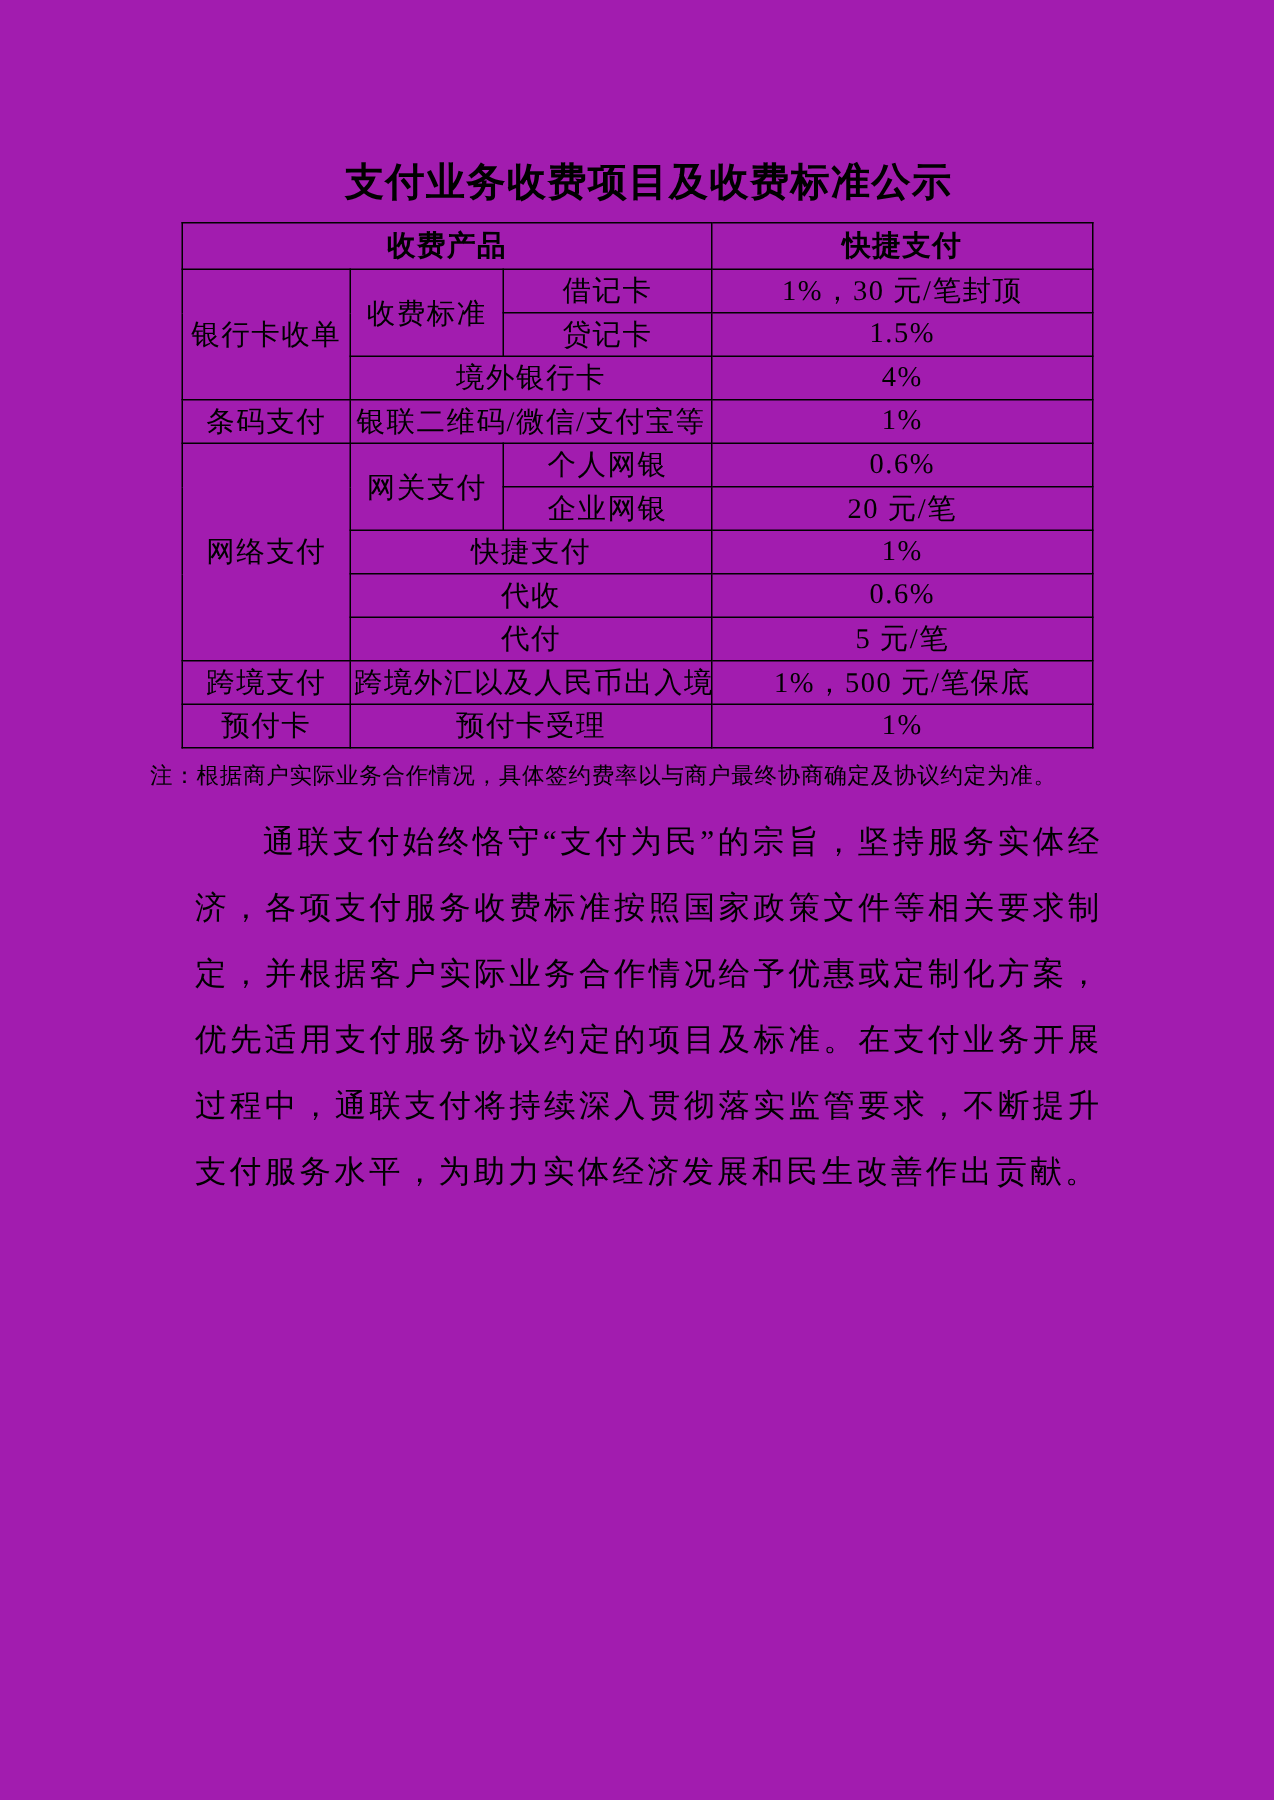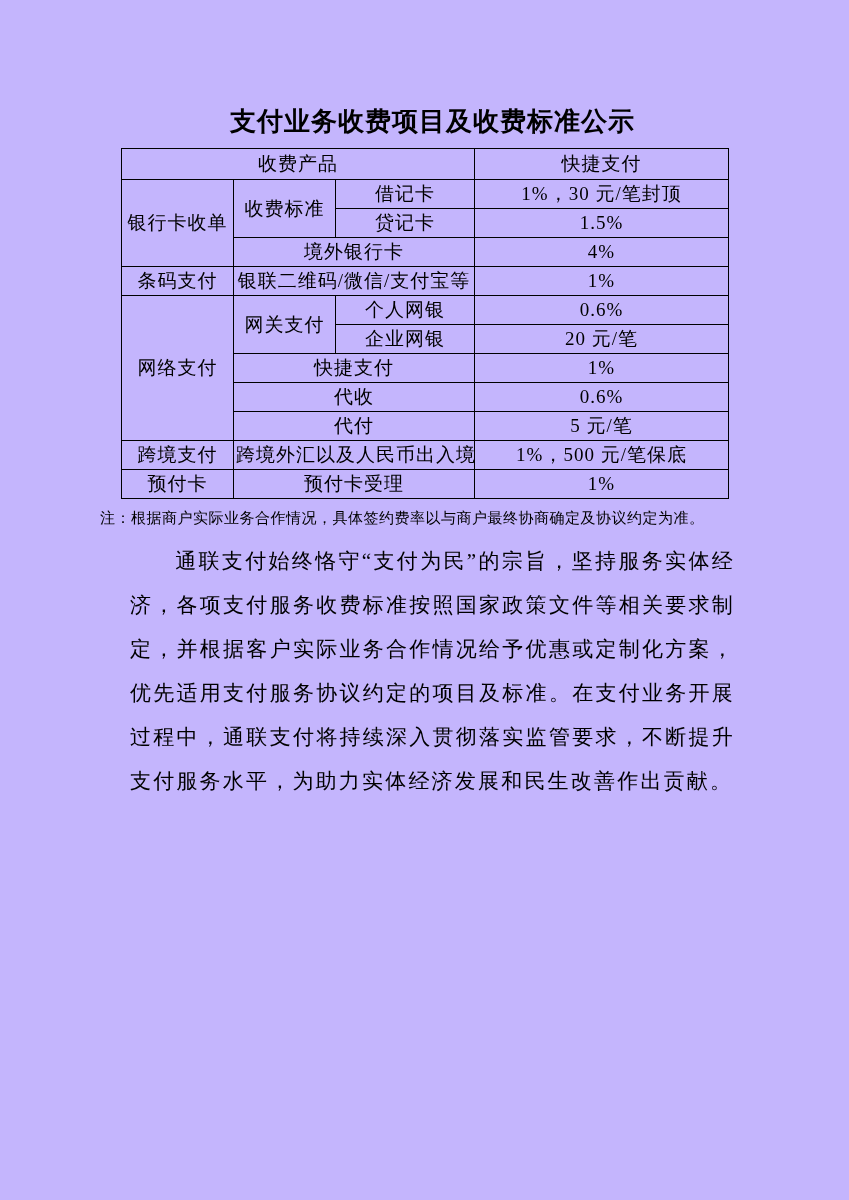--- a/index.html
+++ b/index.html
@@ -12,21 +12,21 @@
     height: 1200px;
     font-family: "Liberation Serif", serif;
     color: #000000;
     overflow: hidden;
   }
   .page {
     box-sizing: border-box;
     width: 849px;
     height: 1200px;
     padding: 102px 114px 0 130px;
-    background: #c4b5fd;
+    background: #a21caf;
   }
   .doc-title {
     font-size: 26px;
     line-height: 40px;
     font-weight: bold;
     text-align: center;
     letter-spacing: 1px;
     margin: 0;
   }
   .para {
@@ -52,21 +52,21 @@
     text-align: center;
     vertical-align: middle;
     padding: 0 2px;
     font-size: 19px;
     letter-spacing: 1px;
     overflow: hidden;
     white-space: nowrap;
   }
   .fee-table th {
     height: 30px;
-    font-weight: normal;
+    font-weight: bold;
   }
   .fee-table td {
     height: 28px;
     font-weight: normal;
   }
   .note {
     font-size: 15px;
     line-height: 22px;
     letter-spacing: 0.5px;
     margin: 8px 0 0 -30px;

